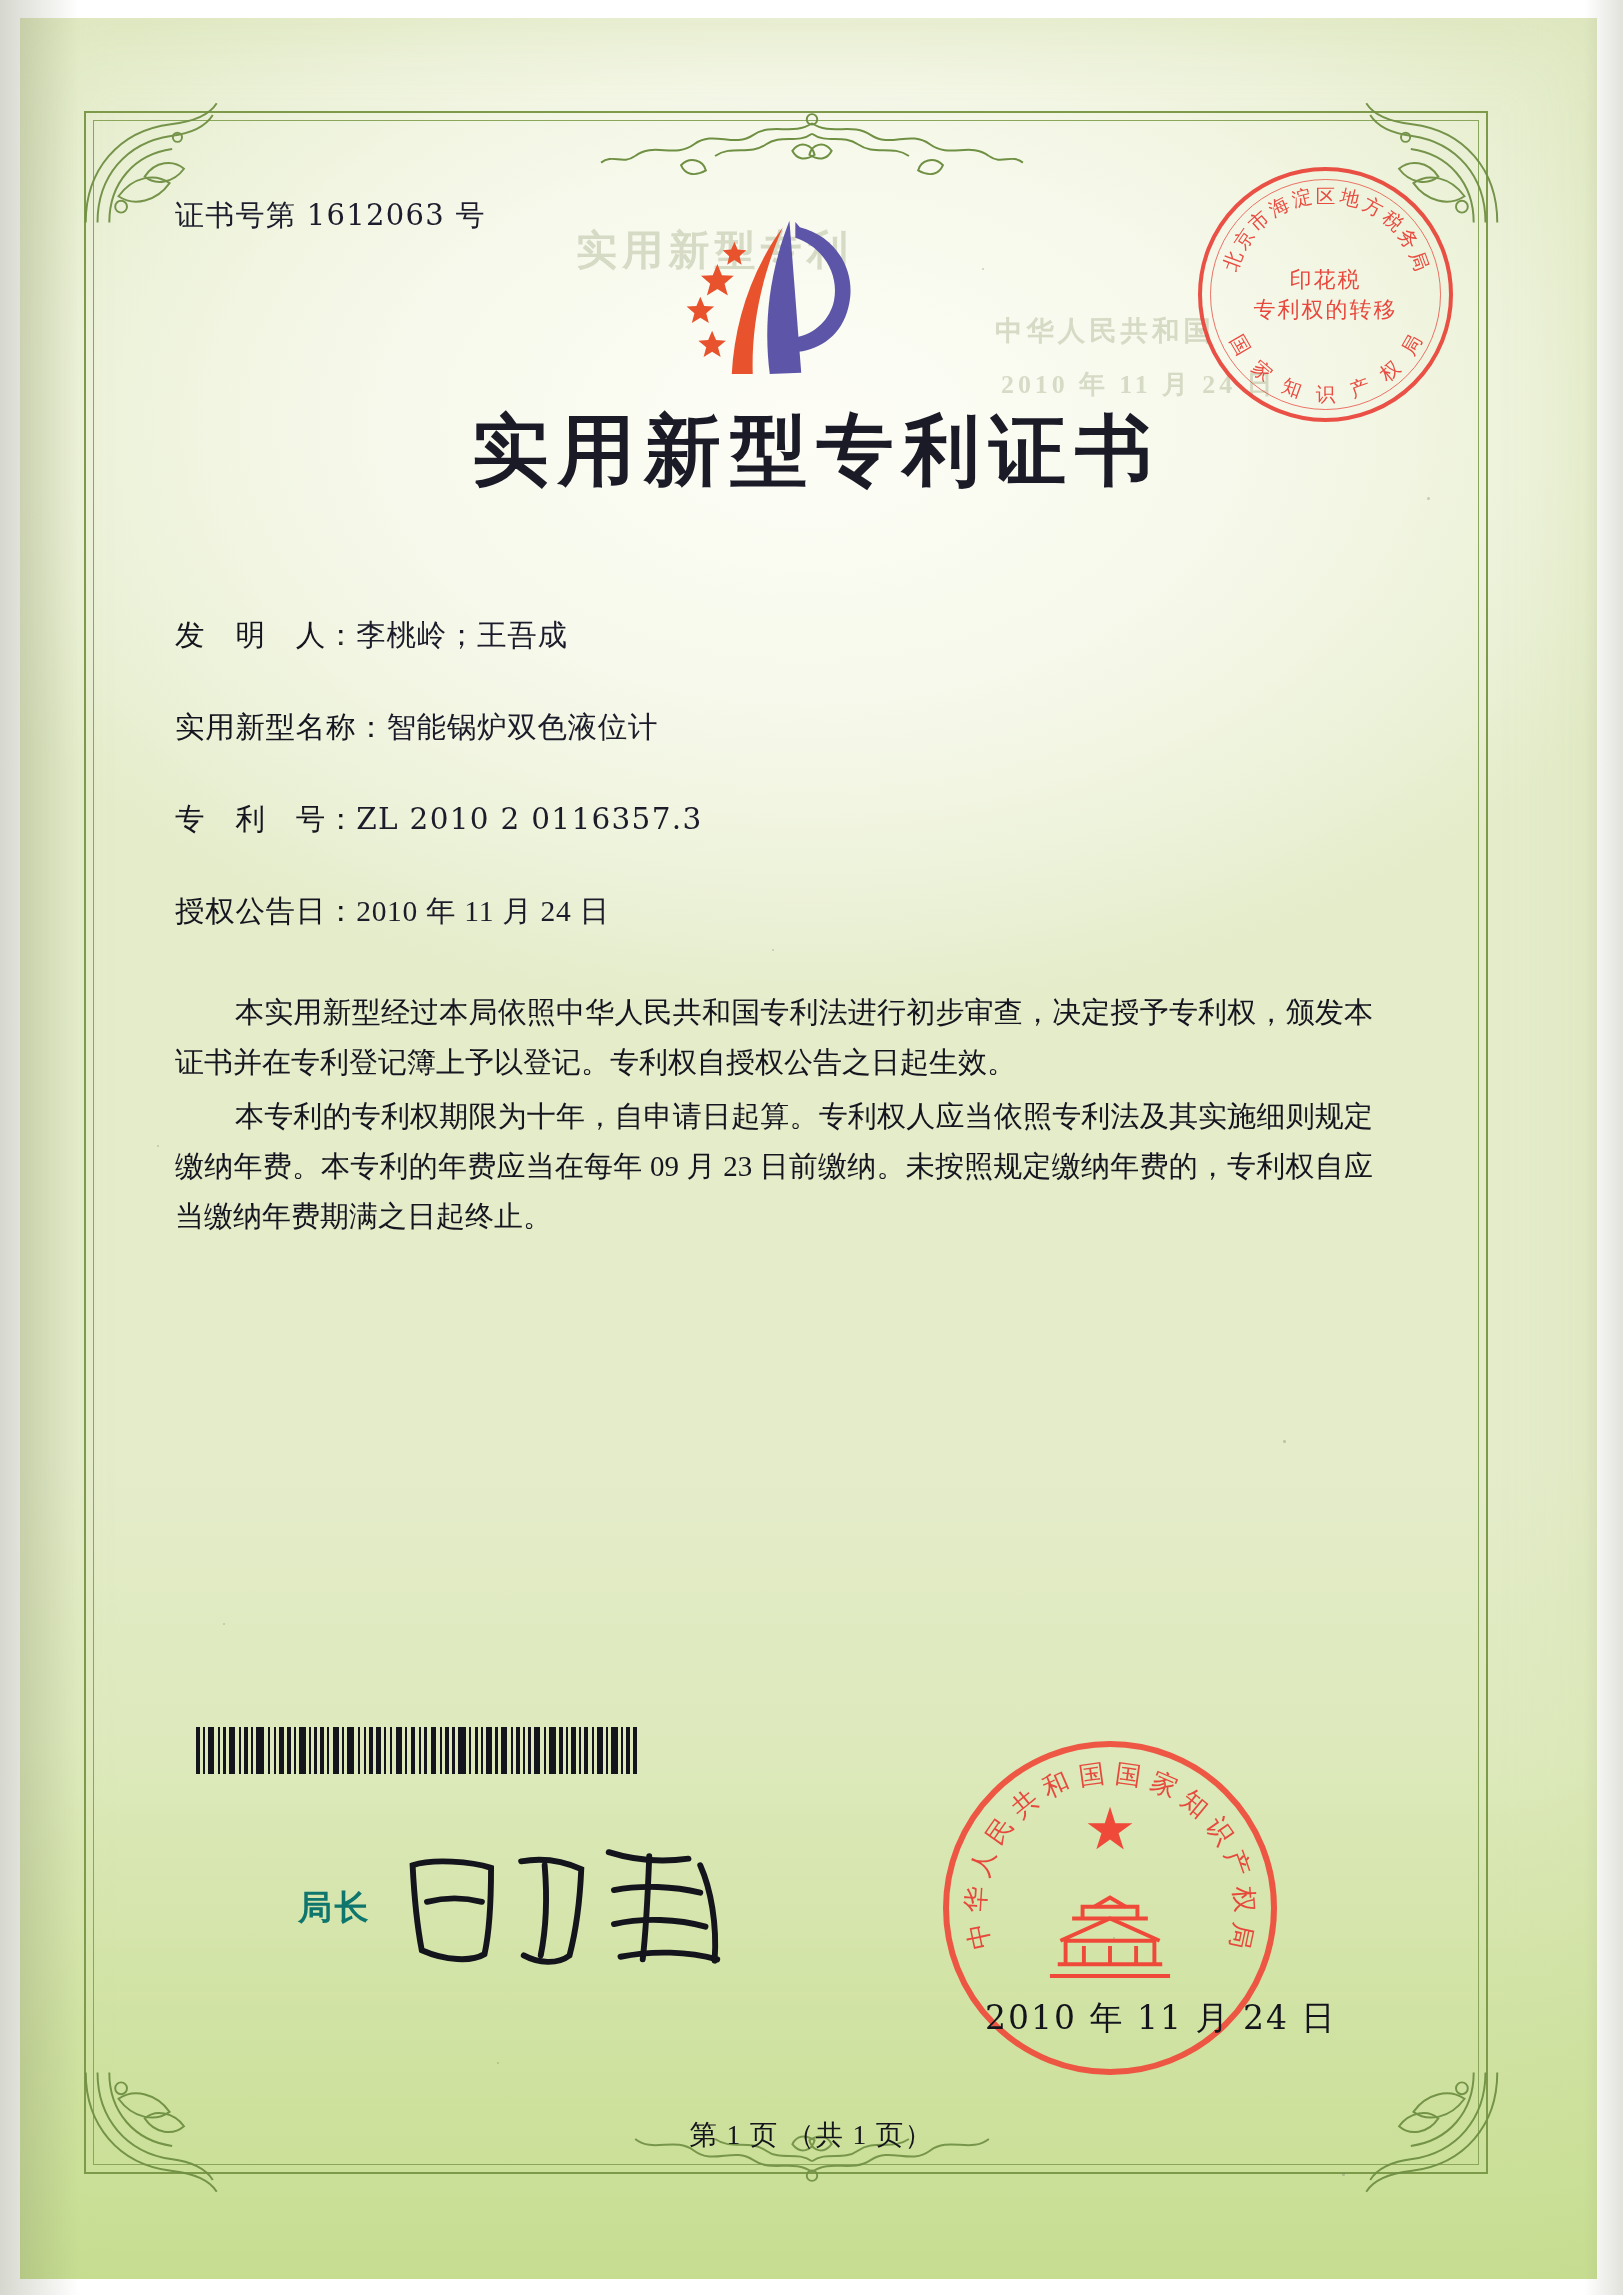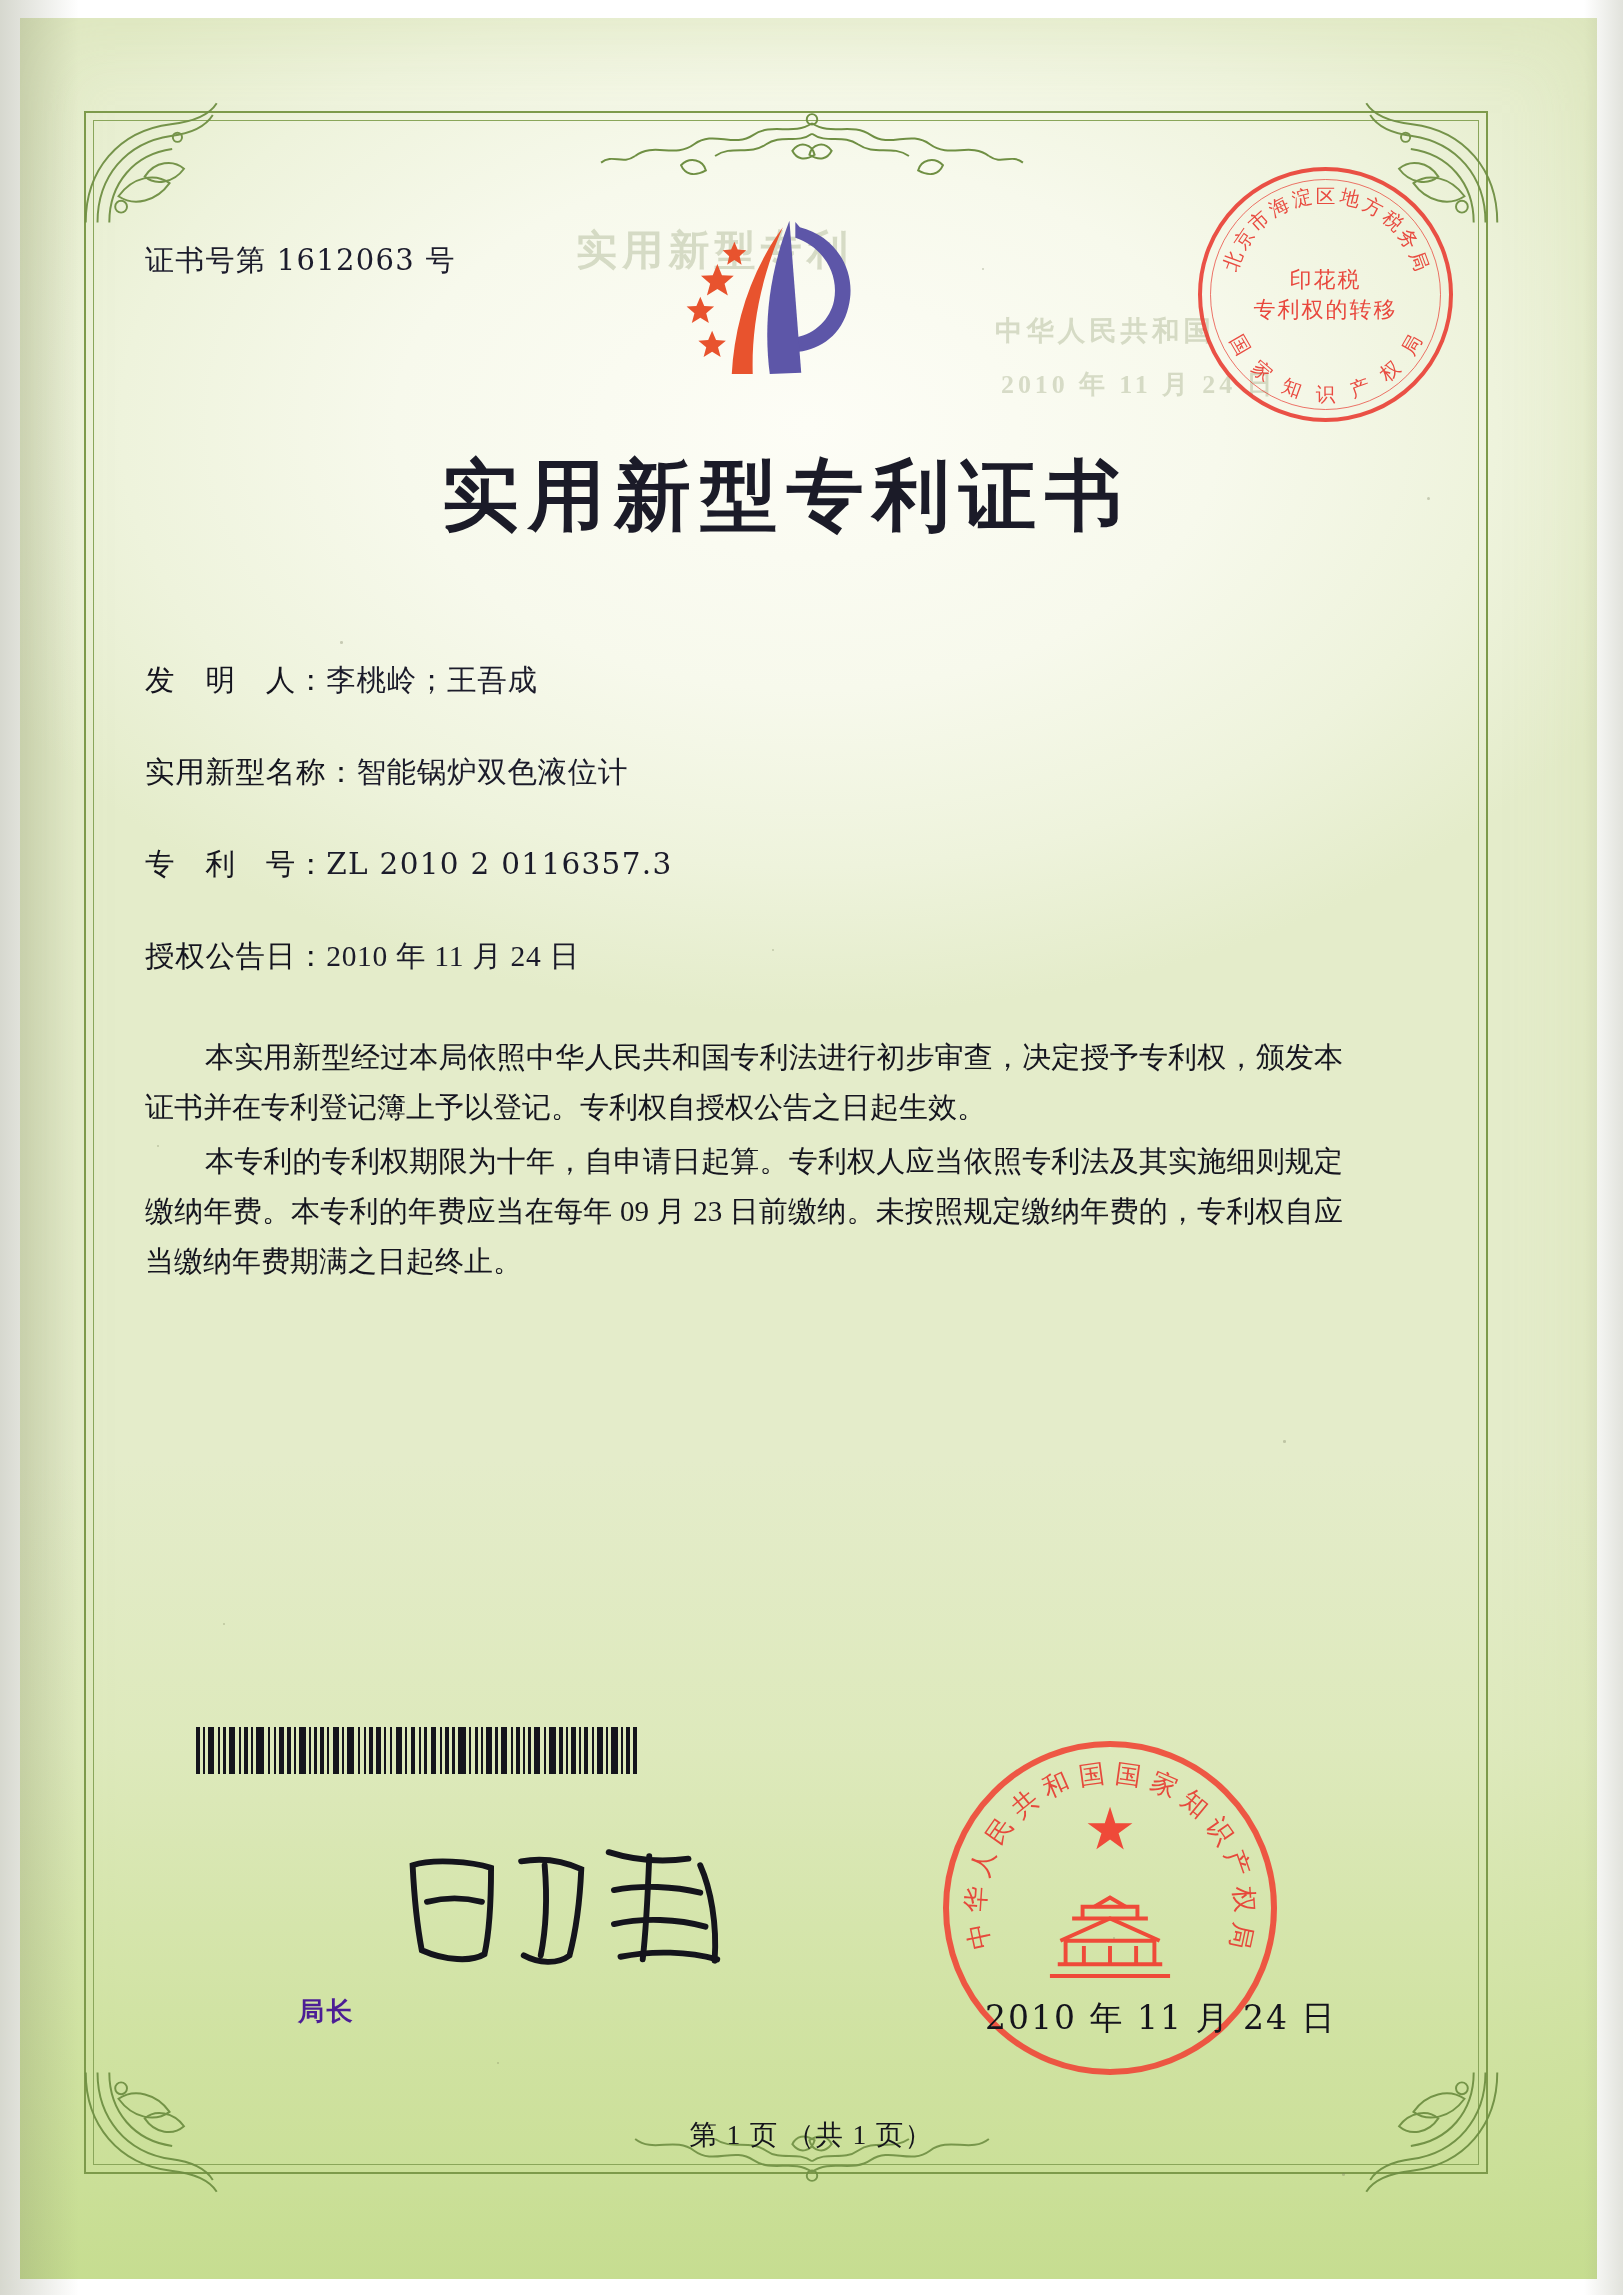--- a/index.html
+++ b/index.html
@@ -97,24 +97,23 @@
     transform: translateX(-50%) scaleY(-1);
     bottom: 110px;
     width: 655px; height: 79px;
     color: #6f8f43;
     opacity: .9;
   }
 
   
   .content {
     position: absolute;
-    left: 145px;
+    left: 175px;
     top: 196px;
     width: 1283px;
-    margin-top: 45px;
   }
 
   .cert-no {
     font-size: 29px;
     color: #1c1c2c;
     letter-spacing: 1.3px;
     font-family: "DejaVu Serif", serif;
   }
 
   
@@ -246,23 +245,23 @@
   .barcode i {
     display: block;
     background: #14141c;
     margin-right: 3.3px;
   }
 
   
   .sig-label {
     position: absolute;
     left: 298px;
-    top: 1994px;
-    font-size: 26px;
-    color: #4c1d95;
+    top: 1885px;
+    font-size: 34px;
+    color: #0f766e;
     font-weight: 700;
     letter-spacing: 2.6px;
   }
   .signature {
     position: absolute;
     left: 393px;
     top: 1839px;
     width: 353px;
     height: 144px;
     color: #14141c;

